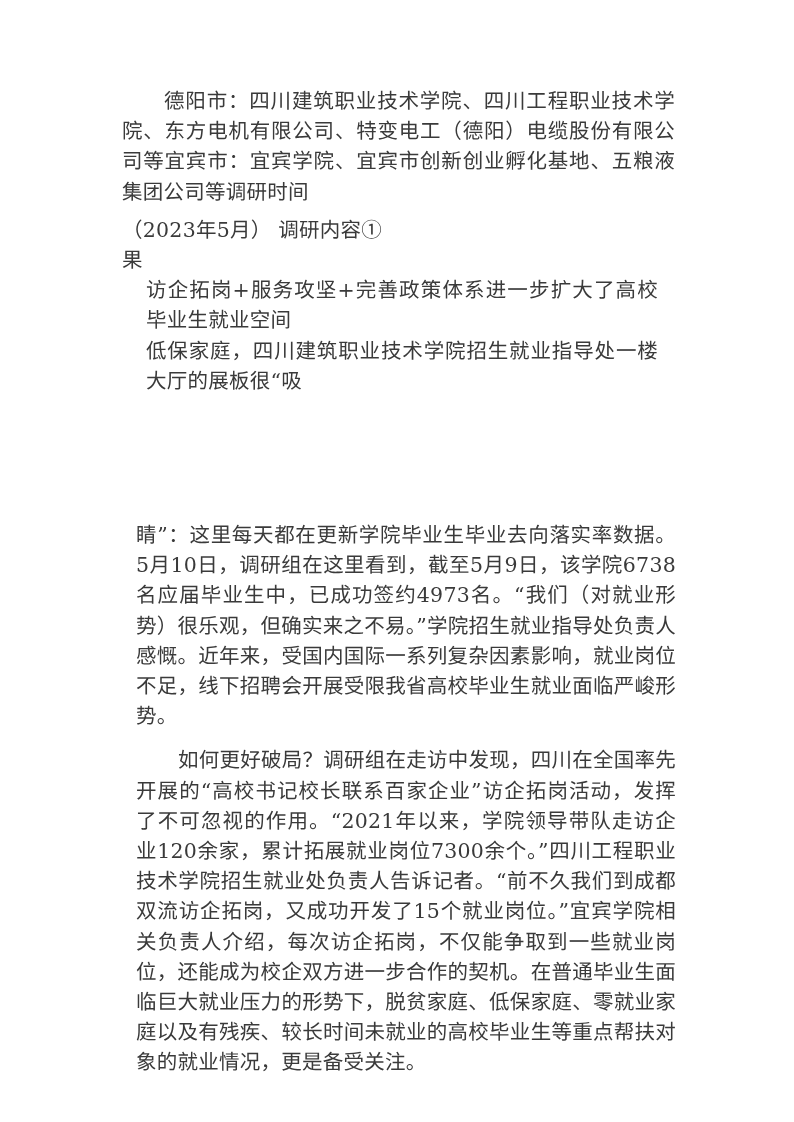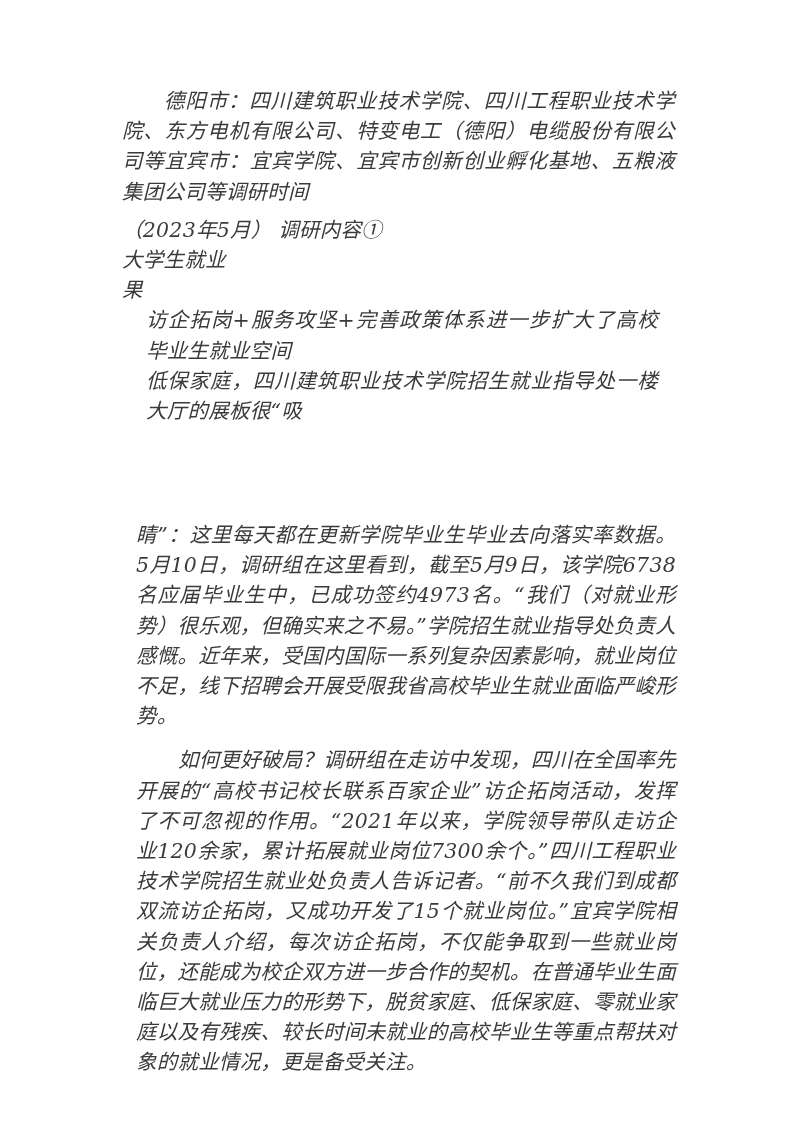--- a/index.html
+++ b/index.html
@@ -29,21 +29,20 @@
   }
 
   .blk {
     color: #3a3a3a;
     font-size: 20.5px;
     line-height: 30.2px;
     text-align: justify;
     text-justify: inter-ideograph;
     letter-spacing: 0.25px;
     font-weight: 400;
-    font-style: italic;
     -webkit-font-smoothing: antialiased;
   }
 
   
   .sec-upper {
     position: absolute;
     left: 122px;
     top: 86px;
     width: 553px;
   }
@@ -101,21 +100,20 @@
   <div class="doc-body">
 
     <div class="sec-upper">
 
       <p class="blk indent2">德阳市：四川建筑职业技术学院、四川工程职业技术学院、东方电机有限公司、特变电工（德阳）电缆股份有限公司等宜宾市：宜宾学院、宜宾市创新创业孵化基地、五粮液集团公司等调研时间</p>
 
       <div class="gap-sm"></div>
 
       <div class="narrow-group">
         <p class="blk nrw-head">（2023年5月） 调研内容①</p>
-        <p class="blk">大学生就业</p>
         <p class="blk">果</p>
       </div>
 
       <div class="sub-wide">
         <p class="blk">访企拓岗+服务攻坚+完善政策体系进一步扩大了高校毕业生就业空间</p>
         <p class="blk">低保家庭，四川建筑职业技术学院招生就业指导处一楼大厅的展板很“吸</p>
       </div>
 
     </div>
 

